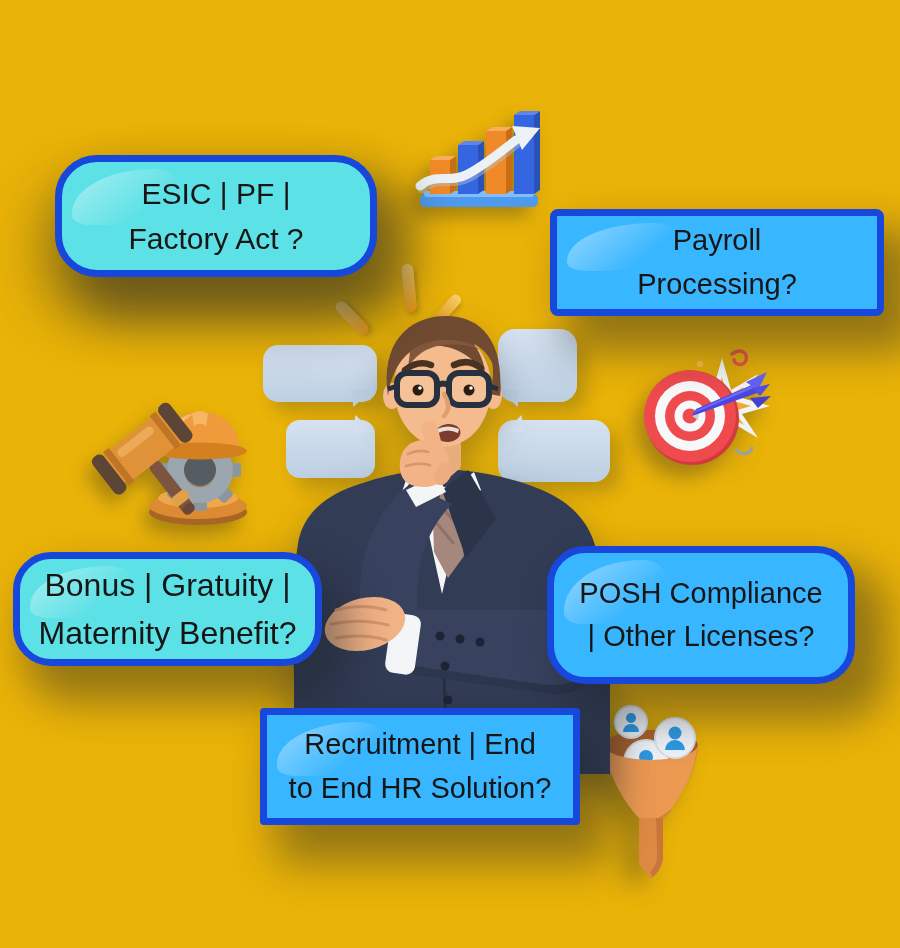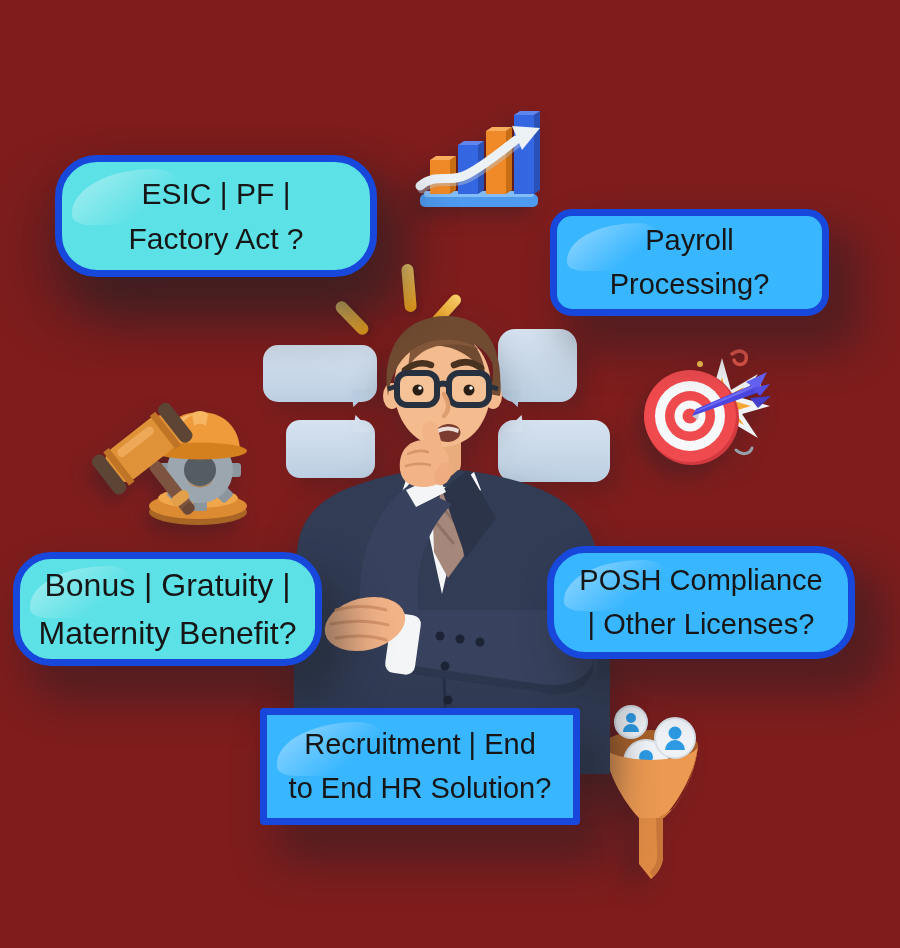--- a/index.html
+++ b/index.html
@@ -1,18 +1,18 @@
 <!DOCTYPE html>
 <html><head>
 <meta charset="utf-8">
 <style>
   html,body{margin:0;padding:0;background:#4B6770;}
   .stage{
     position:relative;width:900px;height:948px;overflow:hidden;
-    background:#7f1d1d;
+    background:#eab308;
     font-family:"Liberation Sans", sans-serif;
   }
   
   .qbubble{
     position:absolute;box-sizing:border-box;
     display:flex;align-items:center;justify-content:center;
     border:7px solid #1847DB;
     color:#161616;text-align:center;font-weight:500;
     z-index:40;
   }
@@ -20,25 +20,25 @@
   .qbubble::before{ 
     content:"";position:absolute;left:10px;top:7px;width:34%;height:52%;
     border-radius:90% 25% 75% 20%;
     background:linear-gradient(140deg, rgba(255,255,255,.48), rgba(255,255,255,0) 72%);
     pointer-events:none;z-index:1;
   }
   .teal{background:#5CE1E6;}
   .blue{background:#38B6FF;}
   #bubble-esic{left:55px;top:155px;width:322px;height:122px;border-radius:42px;font-size:30px;
     box-shadow:26px 32px 46px 10px rgba(26,32,38,.46), -10px 34px 55px 8px rgba(26,32,38,.28);}
-  #bubble-payroll{left:550px;top:209px;width:279px;height:107px;border-radius:22px;font-size:29px;
+  #bubble-payroll{left:550px;top:209px;width:334px;height:107px;border-radius:8px;font-size:29px;
     box-shadow:24px 28px 42px 8px rgba(26,32,38,.42);}
   #bubble-bonus{left:13px;top:552px;width:309px;height:114px;border-radius:38px;font-size:32px;
     box-shadow:20px 28px 42px 8px rgba(26,32,38,.42);}
-  #bubble-posh{left:547px;top:546px;width:308px;height:113px;border-radius:38px;font-size:29px;
+  #bubble-posh{left:547px;top:546px;width:308px;height:138px;border-radius:38px;font-size:29px;
     box-shadow:24px 28px 42px 8px rgba(26,32,38,.42);}
   #bubble-recruitment{left:260px;top:708px;width:320px;height:117px;border-radius:4px;font-size:29px;
     box-shadow:24px 30px 44px 8px rgba(26,32,38,.42);}
   
   .sbubble{
     position:absolute;background:linear-gradient(180deg,#D6E2F0,#BCCFE2);
     box-shadow:10px 10px 18px rgba(26,32,38,.22);z-index:20;
   }
   .sbubble::after{content:"";position:absolute;width:0;height:0;border:10px solid transparent;}
   #sb-left-upper{left:263px;top:345px;width:114px;height:57px;border-radius:15px;}

